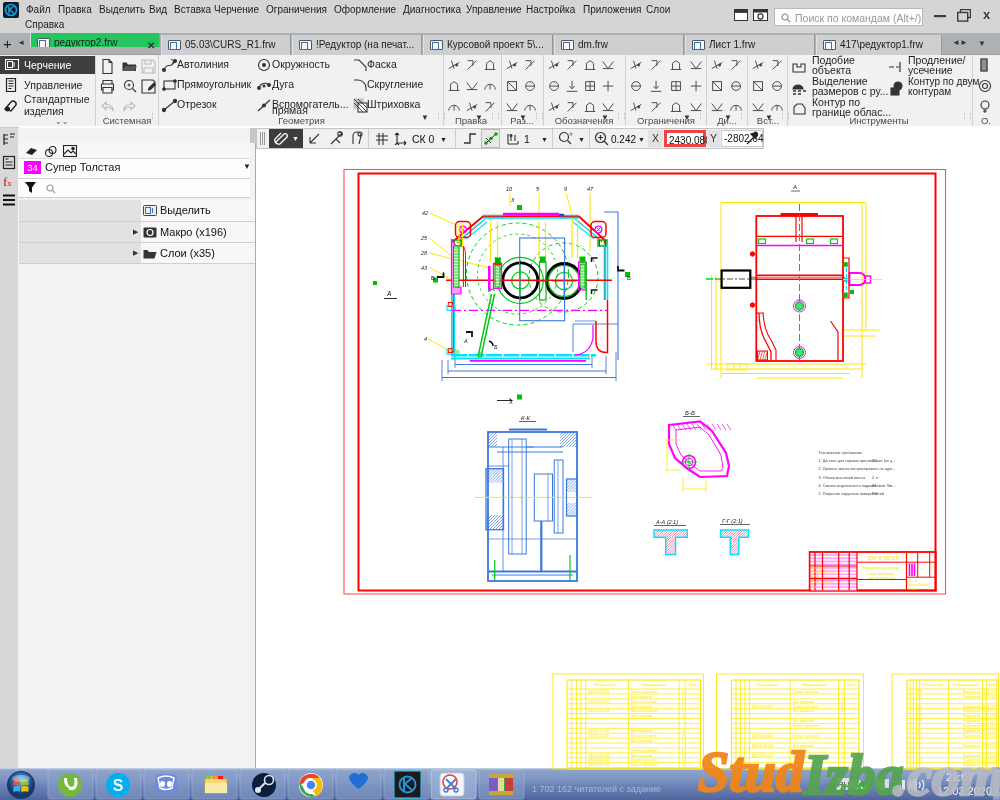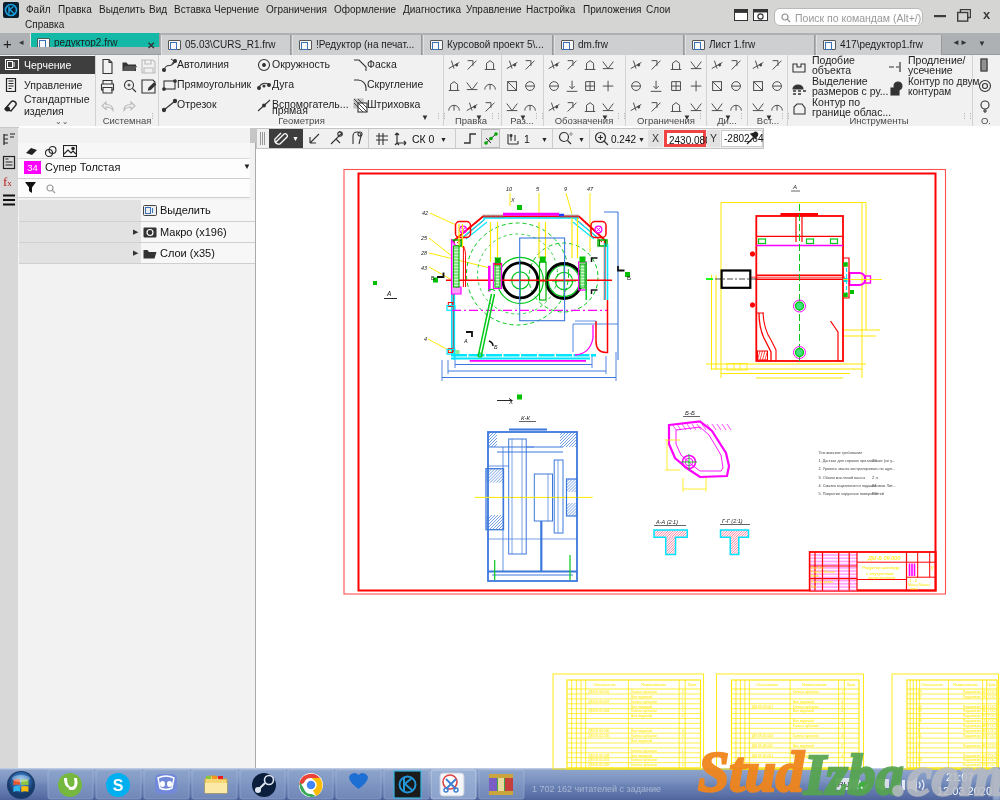--- a/index.html
+++ b/index.html
@@ -5,21 +5,21 @@
 html,body{width:1000px;height:800px;overflow:hidden;font-family:"Liberation Sans",sans-serif;background:#fff}
 .abs{position:absolute}
 #root{position:relative;width:1000px;height:800px}
 
 #menubar{position:absolute;left:0;top:0;width:1000px;height:33px;background:#d5d5d4}
 #menubar .mi{position:absolute;top:4px;font-size:10px;color:#1c1c1c}
 #logo{position:absolute;left:3px;top:2px;width:16px;height:16px;background:#0a1e2e;border-radius:2px}
 
 #tabbar{position:absolute;left:0;top:33px;width:1000px;height:22px;background:#aeb1b3;border-bottom:1px solid #9b9ea0}
 .tab{position:absolute;top:2px;height:20px;background:#cdcfd0;border-right:1px solid #97999b;border-left:1px solid #dfe1e2;font-size:10px;color:#1d1d1d;white-space:nowrap;overflow:hidden}
-.tab.active{background:#14b8a6;top:0;height:14px}
+.tab.active{background:#22c55e;top:0;height:14px}
 .tab .ticon{position:absolute;left:6px;top:5px;width:13px;height:10px;border:1px solid #555;border-radius:1px;background:#f8f8f8}
 .tab .ticon:before{content:"";position:absolute;left:1px;top:1px;width:5px;height:6px;border:1px solid #3a72b8}
 .tab .tx{position:absolute;left:23px;top:4px}
 
 #ribbon{position:absolute;left:0;top:55px;width:1000px;height:73px;background:#f1f1f1;border-bottom:1px solid #c9c9c9}
 .rbtn{position:absolute;font-size:10.5px;color:#1e1e1e}
 .glabel{position:absolute;font-size:9.5px;color:#4a4a4a;text-align:center}
 .gsep{position:absolute;top:55px;width:1px;height:72px;background:#d2d2d2}
 .icon{position:absolute}
 .itext{position:absolute;font-size:10.5px;line-height:9.5px;color:#1e1e1e;white-space:nowrap}
@@ -60,21 +60,21 @@
       <div class="mi" style="left:25px;top:19px">Справка</div>
       <svg class="abs" style="left:734px;top:9px" width="14" height="12">
         <rect x="0.5" y="0.5" width="13" height="11" fill="#fff" stroke="#333"></rect>
         <rect x="0.5" y="0.5" width="13" height="3.4" fill="#333"></rect>
       </svg>
       <svg class="abs" style="left:753px;top:9px" width="15" height="12">
         <rect x="0.5" y="0.5" width="14" height="11" fill="#fff" stroke="#333"></rect>
         <rect x="0.5" y="0.5" width="14" height="3" fill="#333"></rect>
         <circle cx="7.5" cy="7.5" r="2.6" fill="none" stroke="#333" stroke-width="1.2"></circle>
       </svg>
-      <div class="abs" style="left:774px;top:8px;width:149px;height:18px;background:#fdfdfd;border:1px solid #b9b9b9;border-radius:6px">
+      <div class="abs" style="left:774px;top:8px;width:149px;height:18px;background:#fdfdfd;border:1px solid #b9b9b9;border-radius:0">
         <svg class="abs" style="left:6px;top:4px" width="10" height="10">
           <circle cx="4" cy="4" r="3" fill="none" stroke="#8f8f8f" stroke-width="1.2"></circle>
           <path d="M6.2 6.2 L9 9" stroke="#8f8f8f" stroke-width="1.2"></path>
         </svg>
         <div class="abs" style="left:20px;top:3px;font-size:10.5px;color:#9a9a9a">Поиск по командам (Alt+/)</div>
       </div>
       <svg class="abs" style="left:934px;top:15px" width="12" height="3">
         <rect width="12" height="2.2" fill="#3c3c3c"></rect>
       </svg>
       <svg class="abs" style="left:957px;top:9px" width="14" height="13">

